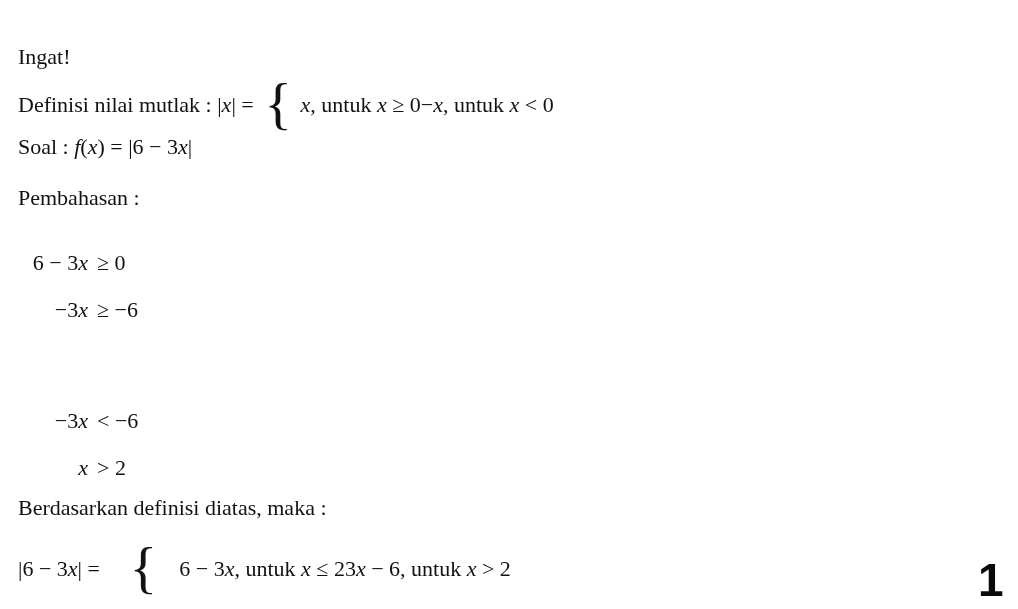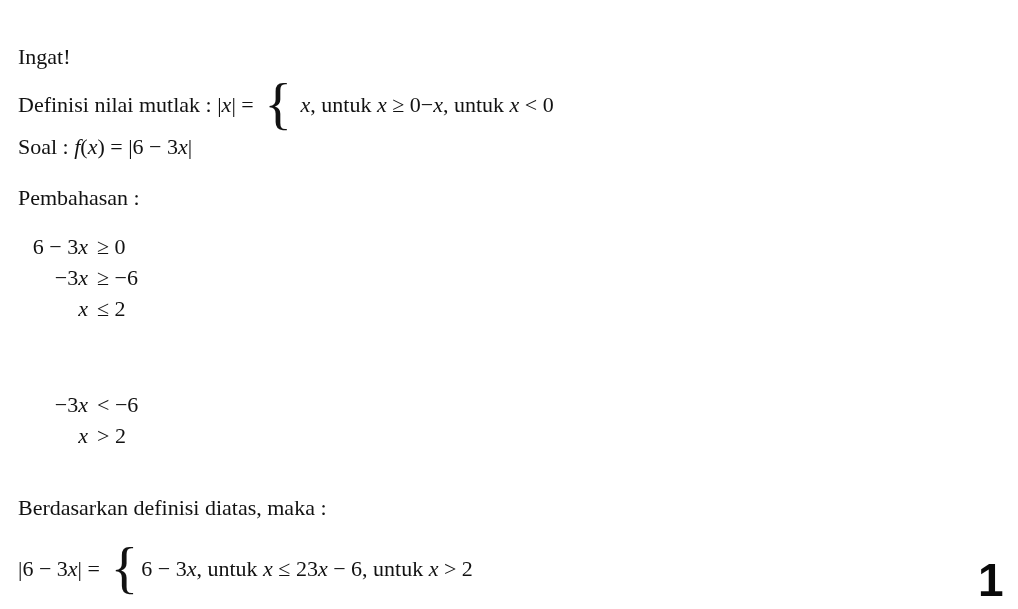--- a/index.html
+++ b/index.html
@@ -22,21 +22,21 @@
   .lead { white-space: pre; }
   .brace {
     font-size: 58px;
     line-height: 1;
     margin: 0 3px 0 5px;
     font-weight: 400;
     transform: translateY(-1px);
   }
   .cases { display: flex; flex-direction: row; }
   .caseline { line-height: 28px; white-space: pre; }
-  .eqrow { line-height: 31px; white-space: pre; }
+  .eqrow { line-height: 31px; white-space: pre; margin-top: 16px; }
   .eqrow .lhs { display: inline-block; width: 70px; text-align: right; }
   .eqrow .rhs { margin-left: 9px; }
   .pagenum {
     font-family: "Liberation Sans", "DejaVu Sans", sans-serif;
     font-weight: 700;
     font-size: 46px;
     line-height: 1;
     color: #0a0a0a;
   }
 </style>
@@ -56,31 +56,30 @@
     </span>
   </div>
 
   <div class="abs textline runs" style="left:18px; top:133px;"><span class="run-rm">Soal : </span><span class="run-it">f</span><span class="run-rm">(</span><span class="run-it">x</span><span class="run-rm">) = |6 − 3</span><span class="run-it">x</span><span class="run-rm">|</span></div>
 
   <div class="abs textline" style="left:18px; top:184px;">Pembahasan :</div>
 
   <div class="abs" style="left:18px; top:231px;">
     <div class="eqrow"><span class="lhs runs"><span class="run-rm">6 − 3</span><span class="run-it">x</span></span><span class="rhs runs"><span class="run-rm">≥ 0</span></span></div>
     <div class="eqrow"><span class="lhs runs"><span class="run-rm">−3</span><span class="run-it">x</span></span><span class="rhs runs"><span class="run-rm">≥ −6</span></span></div>
-    <div class="eqrow"><span class="lhs runs"><span class="run-it">x</span></span><span class="rhs runs"><span class="run-rm">≤ 2</span></span></div>
   </div>
 
   <div class="abs" style="left:18px; top:389px;">
     <div class="eqrow"><span class="lhs runs"><span class="run-rm">−3</span><span class="run-it">x</span></span><span class="rhs runs"><span class="run-rm">&lt; −6</span></span></div>
     <div class="eqrow"><span class="lhs runs"><span class="run-it">x</span></span><span class="rhs runs"><span class="run-rm">&gt; 2</span></span></div>
   </div>
 
   <div class="abs textline" style="left:18px; top:494px;">Berdasarkan definisi diatas, maka :</div>
 
-  <div class="abs caseblock" style="left:18px; top:540px;">
+  <div class="abs caseblock" style="left:18px; top:540px;gap:19px;">
     <span class="lead runs"><span class="run-rm">|6 − 3</span><span class="run-it">x</span><span class="run-rm">| = </span></span>
     <span class="brace">{</span>
     <span class="cases">
       <span class="caseline runs"><span class="run-rm">6 − 3</span><span class="run-it">x</span><span class="run-rm">, untuk </span><span class="run-it">x</span><span class="run-rm"> ≤ 2</span></span>
       <span class="caseline runs"><span class="run-rm">3</span><span class="run-it">x</span><span class="run-rm"> − 6, untuk </span><span class="run-it">x</span><span class="run-rm"> &gt; 2</span></span>
     </span>
   </div>
 
   <div class="abs pagenum" style="left:978px; top:557px;">1</div>
 

